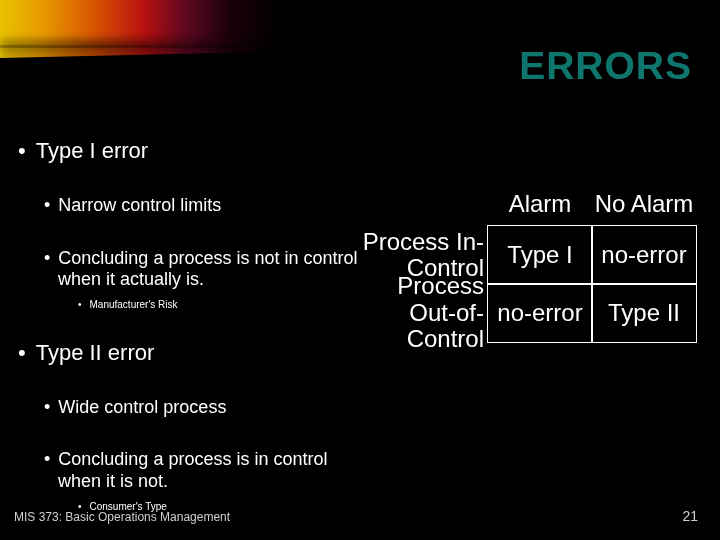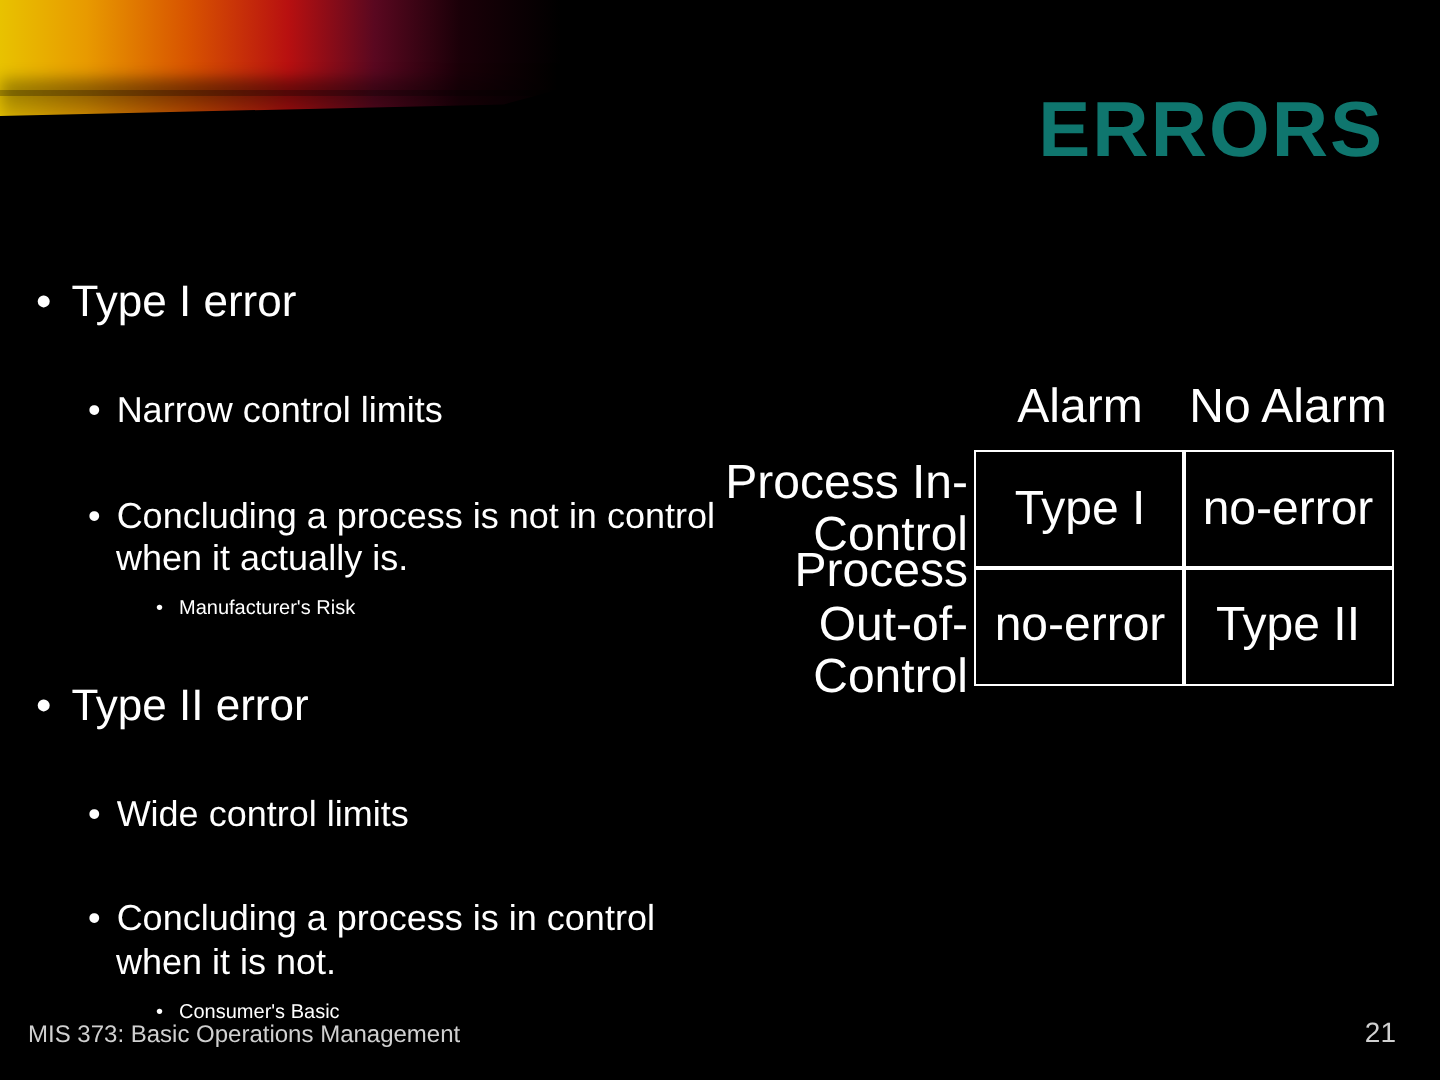--- a/index.html
+++ b/index.html
@@ -71,23 +71,23 @@
 
 <div class="title">ERRORS</div>
 
 <div class="content">
   <div class="l1">Type I error</div>
   <div class="l2">Narrow control limits</div>
   <div class="l2 wrap">Concluding a process is not in control when it actually is.</div>
   <div class="l3">Manufacturer's Risk</div>
   <div class="gap"></div>
   <div class="l1">Type II error</div>
-  <div class="l2">Wide control limits</div>
+  <div class="l2">Wide control process</div>
   <div class="l2 wrap">Concluding a process is in control when it is not.</div>
-  <div class="l3">Consumer's Basic</div>
+  <div class="l3">Consumer's Type</div>
 </div>
 
 <div class="matrix">
   <div></div>
   <div class="hd">Alarm</div>
   <div class="hd">No Alarm</div>
 
   <div class="rh">Process In-Control</div>
   <div class="cell">Type I</div>
   <div class="cell">no-error</div>

